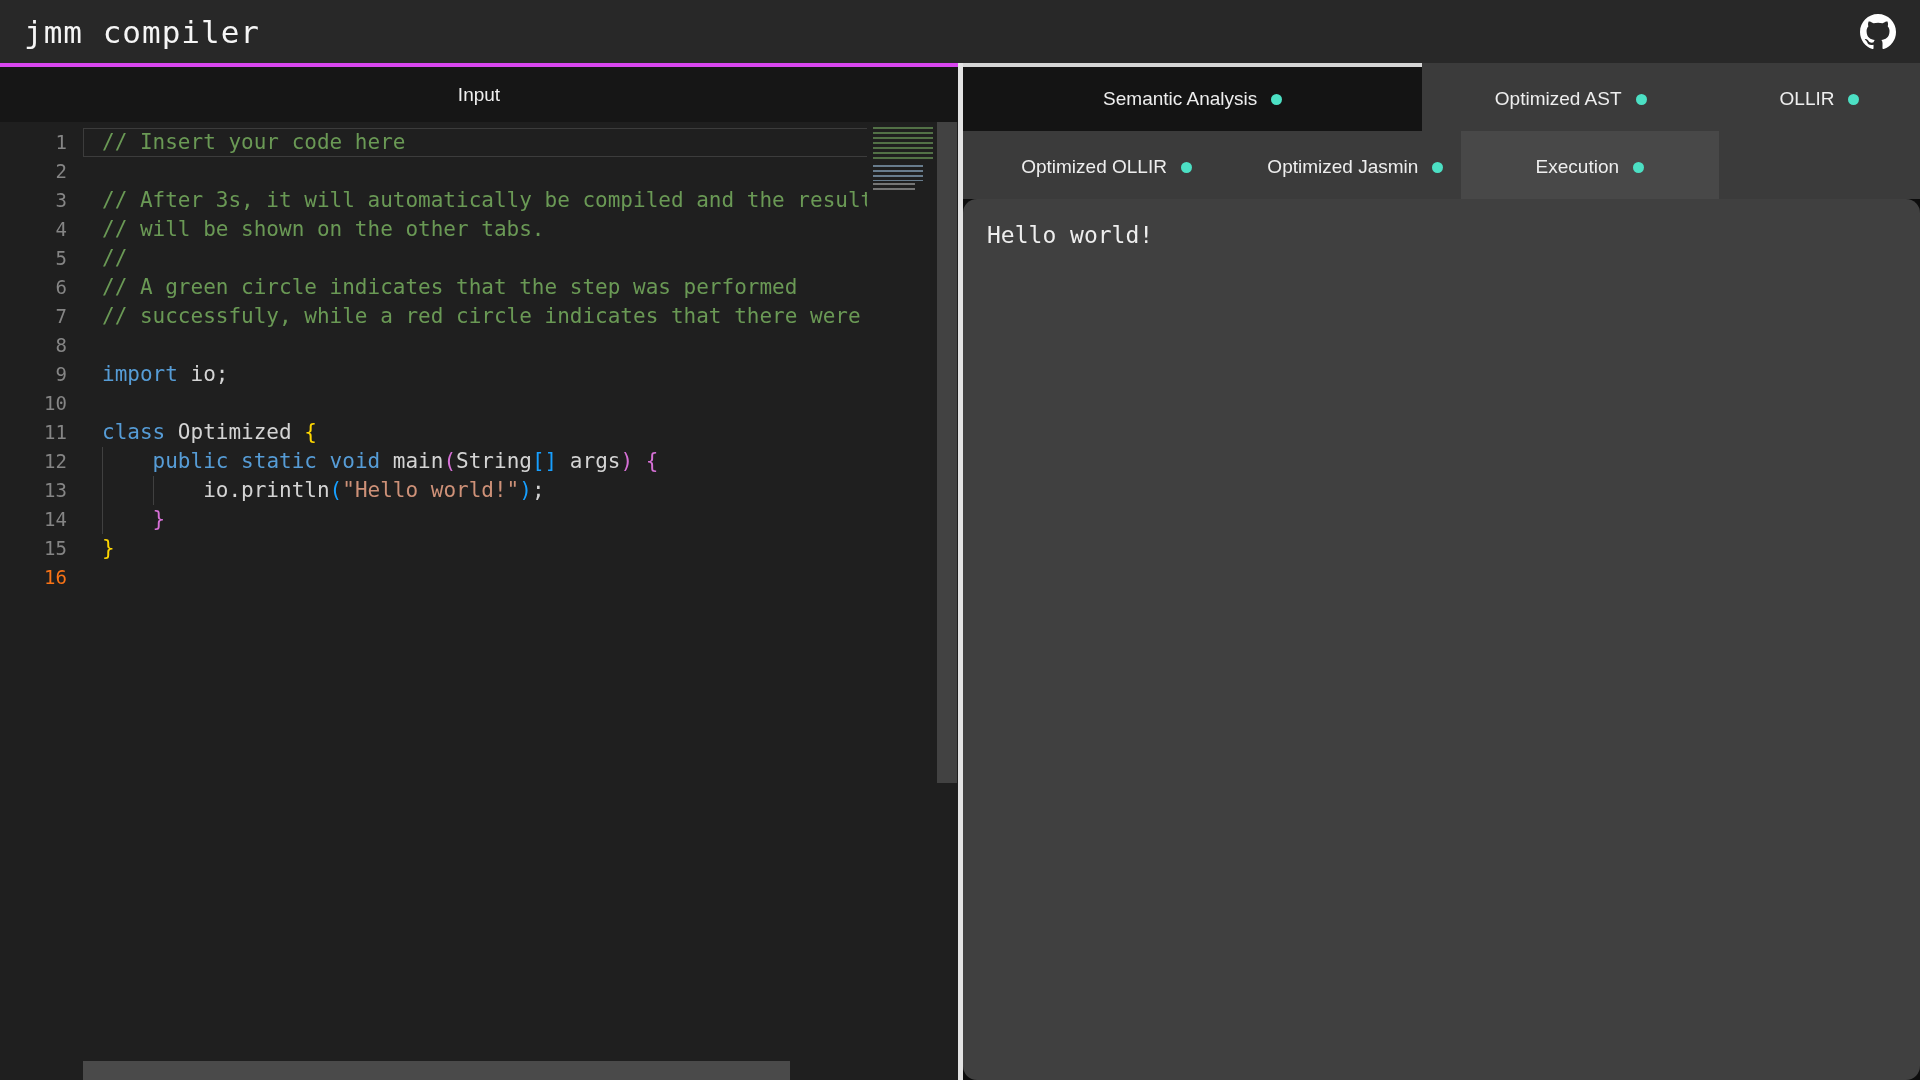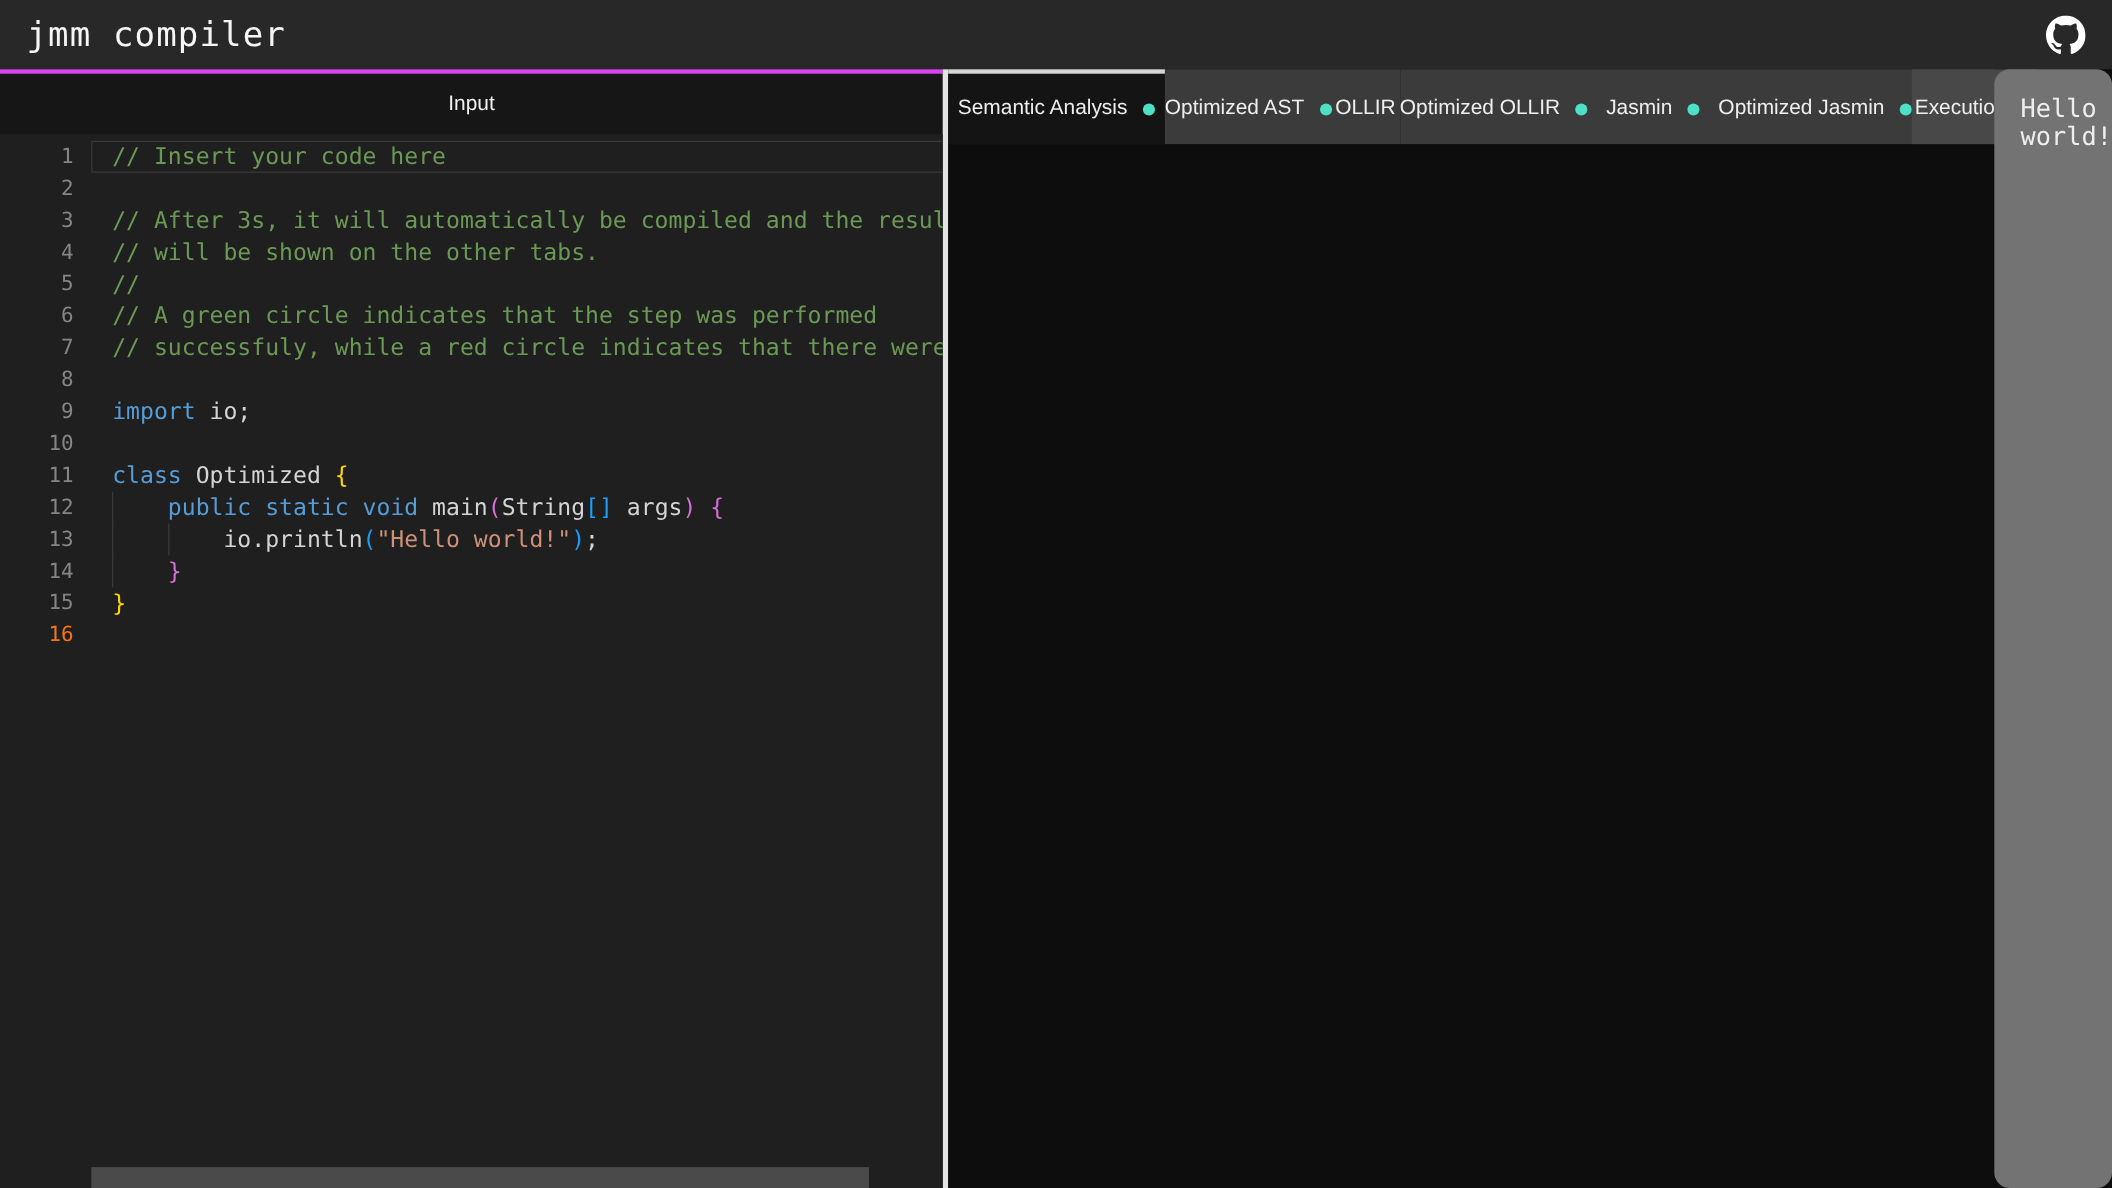--- a/index.html
+++ b/index.html
@@ -20,21 +20,21 @@
             padding:0 24px; }
   .app-title { color:#f5f5f5; font-family:"DejaVu Sans Mono", monospace;
                font-size:31px; letter-spacing:1px; }
   .appbar .spacer { flex:1; }
   .gh-icon { width:36px; height:36px; display:block; cursor:pointer; }
 
   
   .main { display:flex; height:1017px; }
   .panel-left  { width:958px; display:flex; flex-direction:column; background:#1f1f1f; }
   .divider { width:5px; background:#e3e3e3; }
-  .panel-right { flex:1; display:flex; flex-direction:row; background:#0d0d0d; }
+  .panel-right { flex:1; display:flex; flex-direction:column; background:#0d0d0d; }
 
   
   .input-tabbar { height:59px; background:#161616; border-top:4px solid #d946ef;
                   display:flex; align-items:center; justify-content:center; }
   .input-tabbar .tab-label { color:#f0f0f0; font-size:19px; }
 
   .tab-row { height:68px; background:var(--tab-bg); display:flex; }
   .tab { display:flex; align-items:center; justify-content:center;
          border-top:4px solid transparent; cursor:pointer; }
   .tab-row.row-1 .tab:nth-child(1){ flex:0 0 48%; }
@@ -84,21 +84,21 @@
       opacity:.8; }
   .mm-code2 { margin:2px 22px 0 6px; height:8px;
       background:repeating-linear-gradient(to bottom,#9a9a9a 0 2px,transparent 2px 5px);
       opacity:.7; }
   .vscroll { position:absolute; left:937px; top:0; width:20px; height:661px;
              background:#424242; }
   .hscroll { position:absolute; left:83px; bottom:0; width:707px; height:19px;
              background:#4a4a4a; }
 
   
-  .output { flex:1; background:#737373; padding:23px 0 0 24px;border-radius:14px; }
+  .output { flex:1; background:#404040; padding:23px 0 0 24px;border-radius:14px; }
   .output-text { color:#eeeeee; font-family:"DejaVu Sans Mono", monospace;
                  font-size:23px; }
 </style>
 </head>
 <body>
 
 <div class="appbar">
   <div class="app-title">jmm compiler</div>
   <div class="spacer"></div>
   <svg class="gh-icon" viewBox="0 0 16 16" fill="#ffffff">
@@ -158,24 +158,20 @@
           <span class="tab-label">OLLIR</span>
           <span class="status-dot"></span>
         </div>
       </div>
     <div class="tab-row row-2" id="tab-row-2">
         <div class="tab">
           <span class="tab-label">Optimized OLLIR</span>
           <span class="status-dot"></span>
         </div>
         <div class="tab">
-          <span class="tab-label">Jasmin</span>
-          <span class="status-dot"></span>
-        </div>
-        <div class="tab">
           <span class="tab-label">Optimized Jasmin</span>
           <span class="status-dot"></span>
         </div>
         <div class="tab active">
           <span class="tab-label">Execution</span>
           <span class="status-dot"></span>
         </div>
       </div>
     <div class="output">
       <div class="output-text">Hello world!</div>

